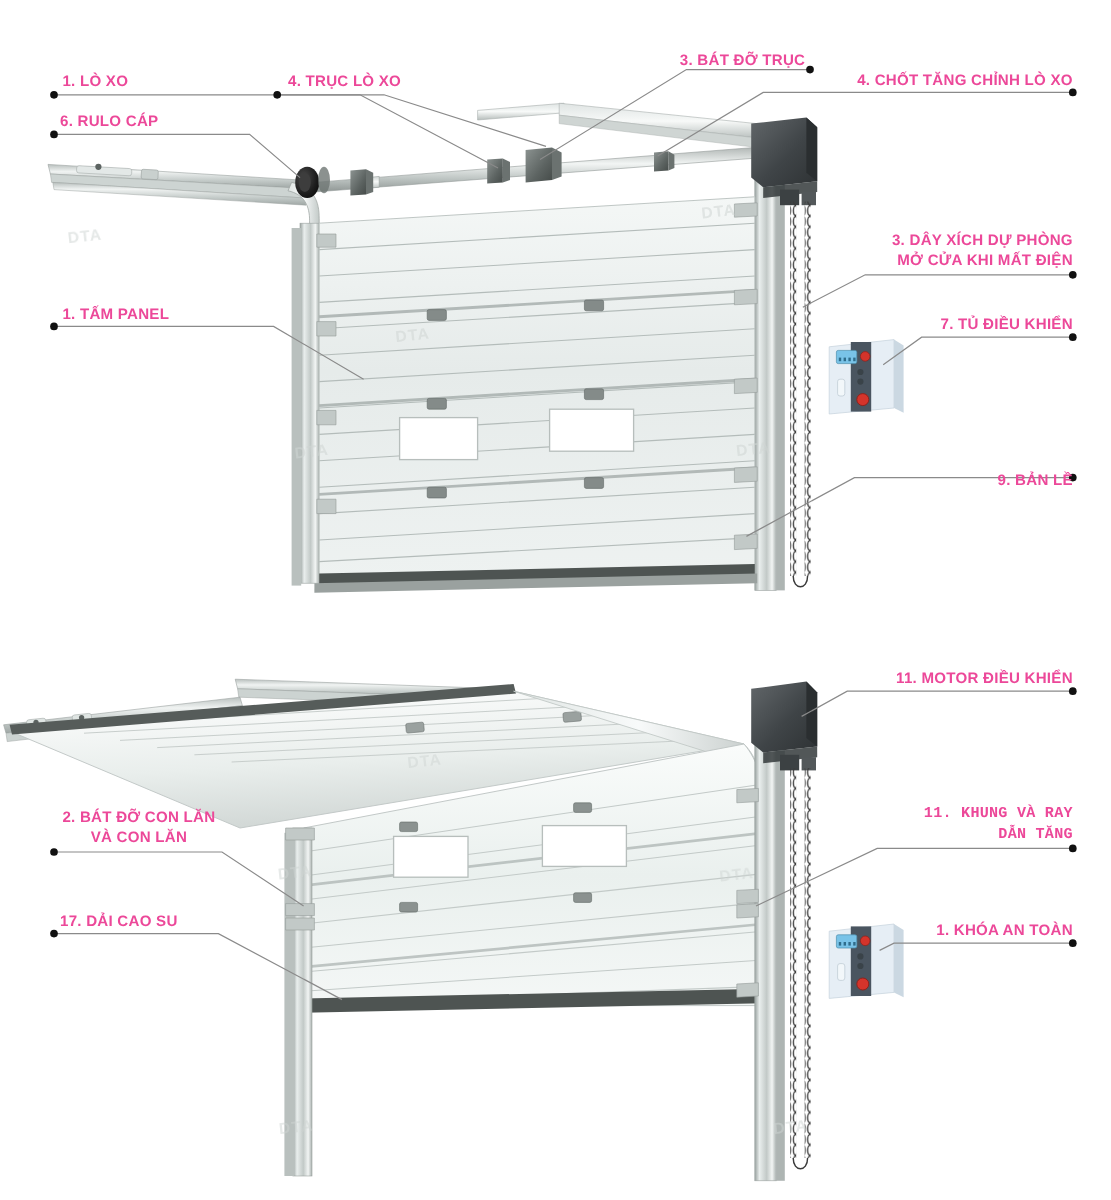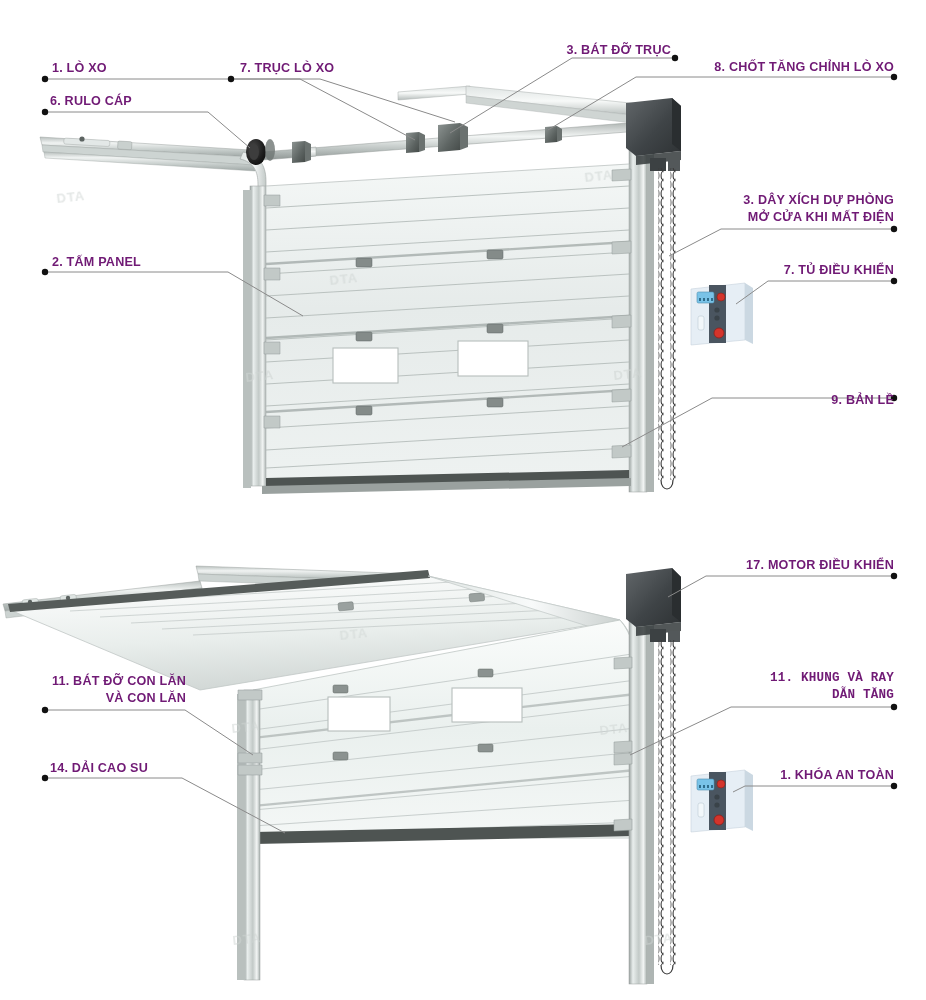--- a/index.html
+++ b/index.html
@@ -23,26 +23,26 @@
     top: 0; left: 0;
     width: 926px;
     height: 1000px;
   }
   .callout-text {
     position: absolute;
     font-family: "Liberation Sans", "DejaVu Sans", sans-serif;
     font-size: 12.6px;
     font-weight: 600;
     letter-spacing: 0.2px;
-    color: #701a75;
+    color: #ec4899;
     white-space: pre;
     line-height: 1.32;
   }
   .callout-text.right { text-align: right; }
-  .callout-text.left  { text-align: right; }
+  .callout-text.left  { text-align: center; }
 </style>
 </head>
 <body>
 
 <div id="stage">
 
   <svg class="scene" viewBox="0 0 926 1000">
     <defs>
       <linearGradient id="gPanel" x1="0" y1="0" x2="0" y2="1">
         <stop offset="0%" stop-color="#f4f7f6"></stop>
@@ -433,28 +433,28 @@
         <circle cx="894" cy="576" r="3.2" fill="#111111"></circle>
         <circle cx="894" cy="707" r="3.2" fill="#111111"></circle>
         <circle cx="894" cy="786" r="3.2" fill="#111111"></circle>
         <circle cx="45" cy="710" r="3.2" fill="#111111"></circle>
         <circle cx="45" cy="778" r="3.2" fill="#111111"></circle>
       </g>
   </svg>
 
   <div id="callout-layer">
       <div class="callout-text left" style="top: 60px; left: 52px;"><div>1. LÒ XO</div></div>
-      <div class="callout-text left" style="top: 60px; left: 240px;"><div>7. TRỤC LÒ XO</div></div>
+      <div class="callout-text left" style="top: 60px; left: 240px;"><div>4. TRỤC LÒ XO</div></div>
       <div class="callout-text right" style="top: 42px; right: 255px;"><div>3. BÁT ĐỠ TRỤC</div></div>
-      <div class="callout-text right" style="top: 59px; right: 32px;"><div>8. CHỐT TĂNG CHỈNH LÒ XO</div></div>
+      <div class="callout-text right" style="top: 59px; right: 32px;"><div>4. CHỐT TĂNG CHỈNH LÒ XO</div></div>
       <div class="callout-text left" style="top: 93px; left: 50px;"><div>6. RULO CÁP</div></div>
       <div class="callout-text right" style="top: 192px; right: 32px;"><div>3. DÂY XÍCH DỰ PHÒNG</div><div>MỞ CỬA KHI MẤT ĐIỆN</div></div>
       <div class="callout-text right" style="top: 262px; right: 32px;"><div>7. TỦ ĐIỀU KHIỂN</div></div>
-      <div class="callout-text left" style="top: 254px; left: 52px;"><div>2. TẤM PANEL</div></div>
+      <div class="callout-text left" style="top: 254px; left: 52px;"><div>1. TẤM PANEL</div></div>
       <div class="callout-text right" style="top: 392px; right: 32px;"><div>9. BẢN LỀ</div></div>
-      <div class="callout-text right" style="top: 557px; right: 32px;"><div>17. MOTOR ĐIỀU KHIỂN</div></div>
+      <div class="callout-text right" style="top: 557px; right: 32px;"><div>11. MOTOR ĐIỀU KHIỂN</div></div>
       <div class="callout-text right" style="top: 670px; right: 32px; font-family: Liberation Mono, monospace;"><div>11. KHUNG VÀ RAY</div><div>DẪN TĂNG</div></div>
       <div class="callout-text right" style="top: 767px; right: 32px;"><div>1. KHÓA AN TOÀN</div></div>
-      <div class="callout-text left" style="top: 673px; left: 52px;"><div>11. BÁT ĐỠ CON LĂN</div><div>VÀ CON LĂN</div></div>
-      <div class="callout-text left" style="top: 760px; left: 50px;"><div>14. DẢI CAO SU</div></div>
+      <div class="callout-text left" style="top: 673px; left: 52px;"><div>2. BÁT ĐỠ CON LĂN</div><div>VÀ CON LĂN</div></div>
+      <div class="callout-text left" style="top: 760px; left: 50px;"><div>17. DẢI CAO SU</div></div>
     </div>
 
 </div>
 
 </body></html>

